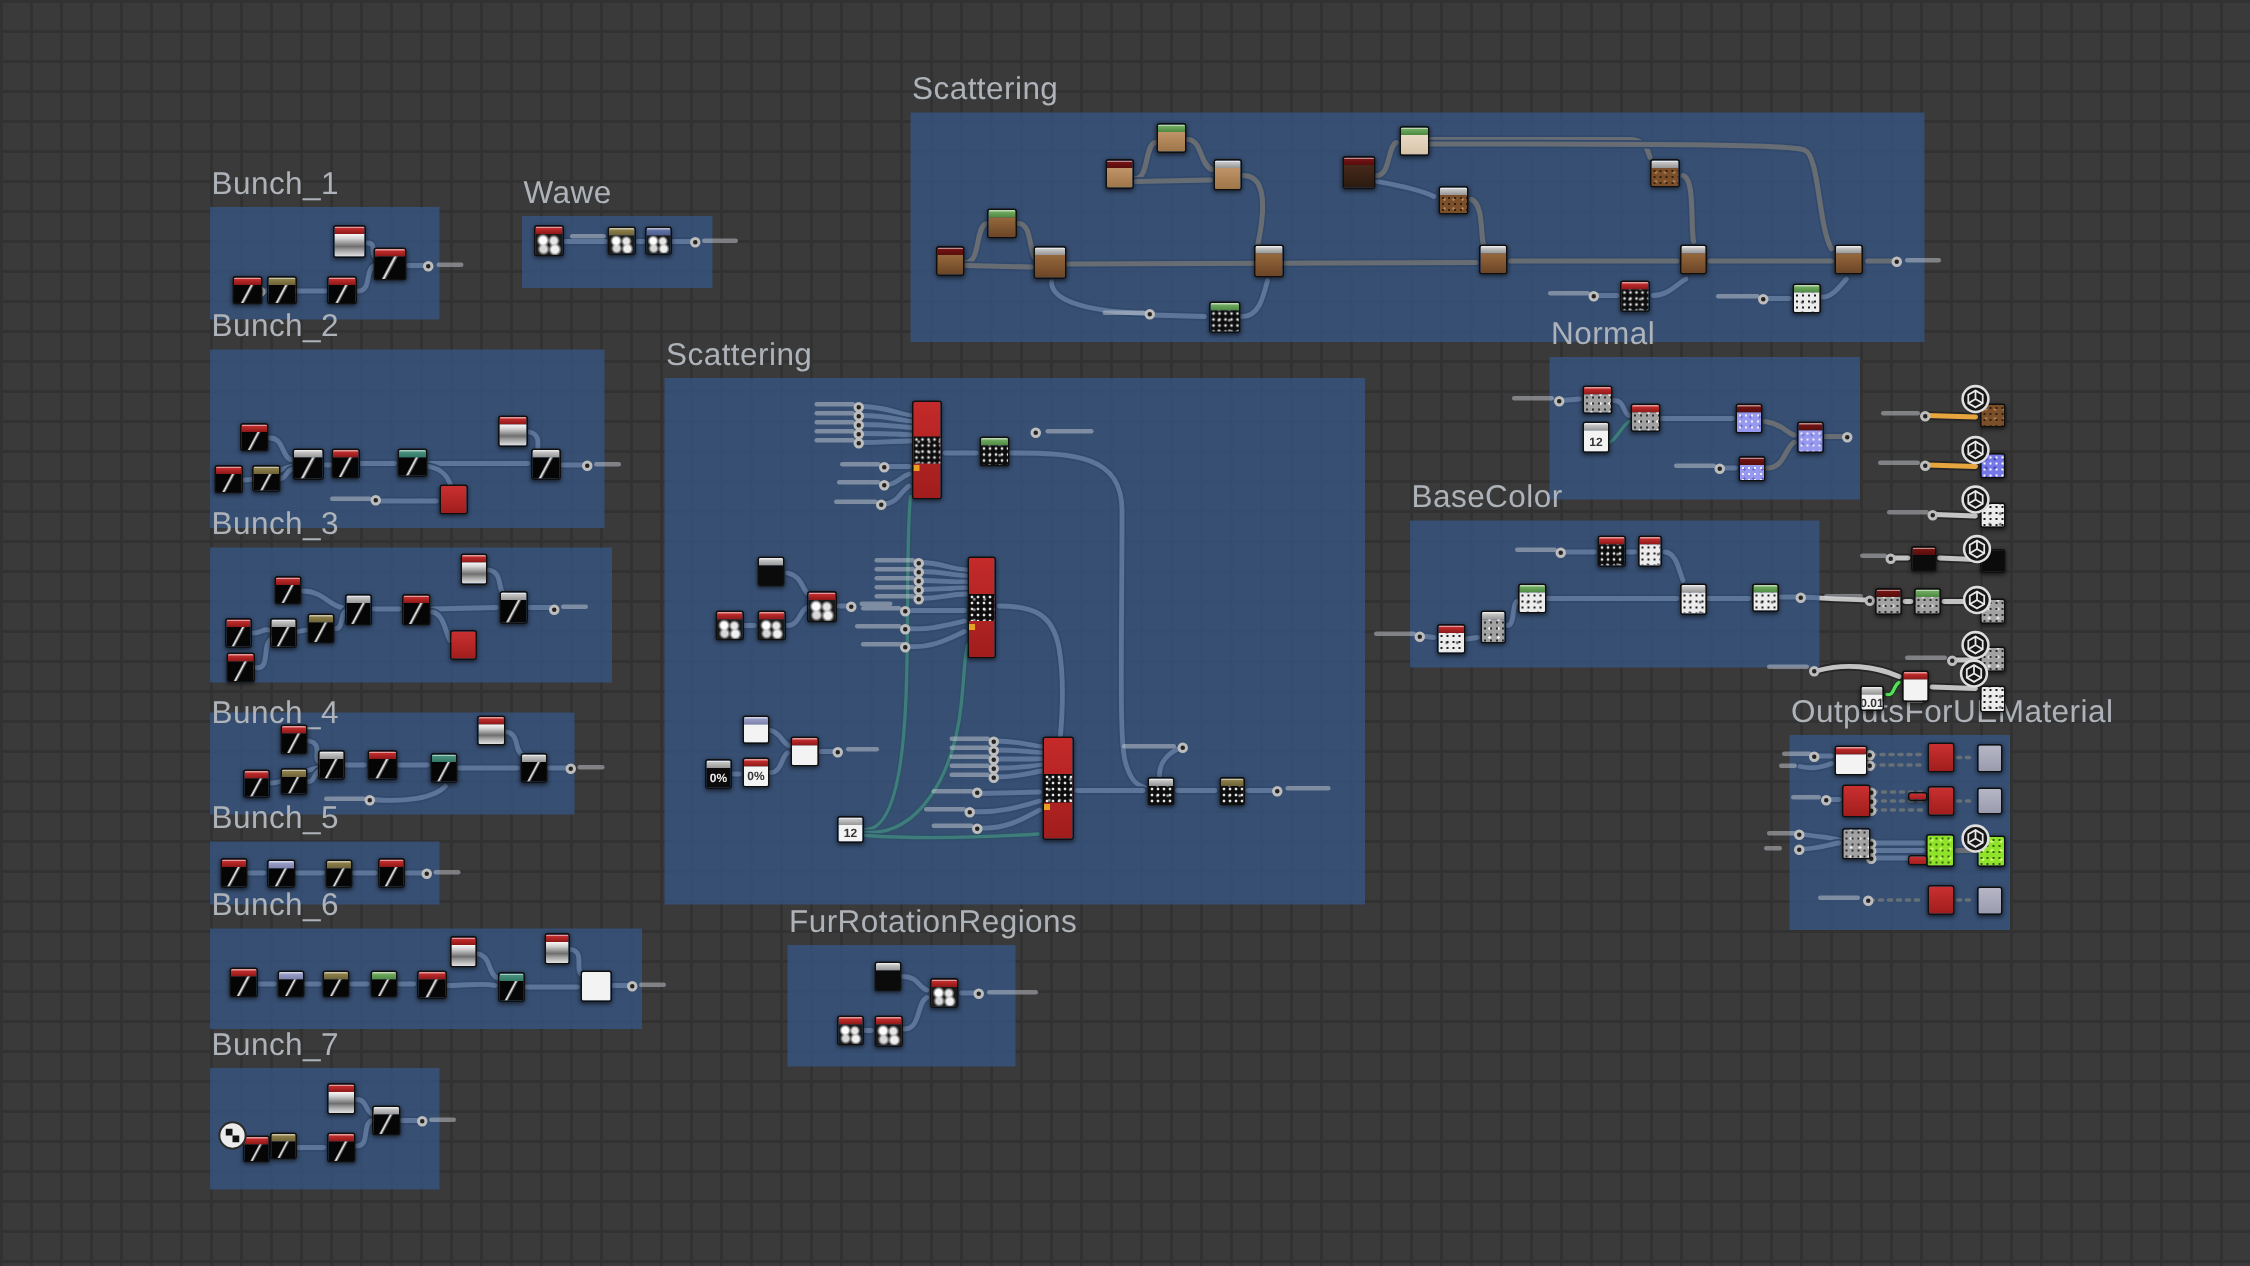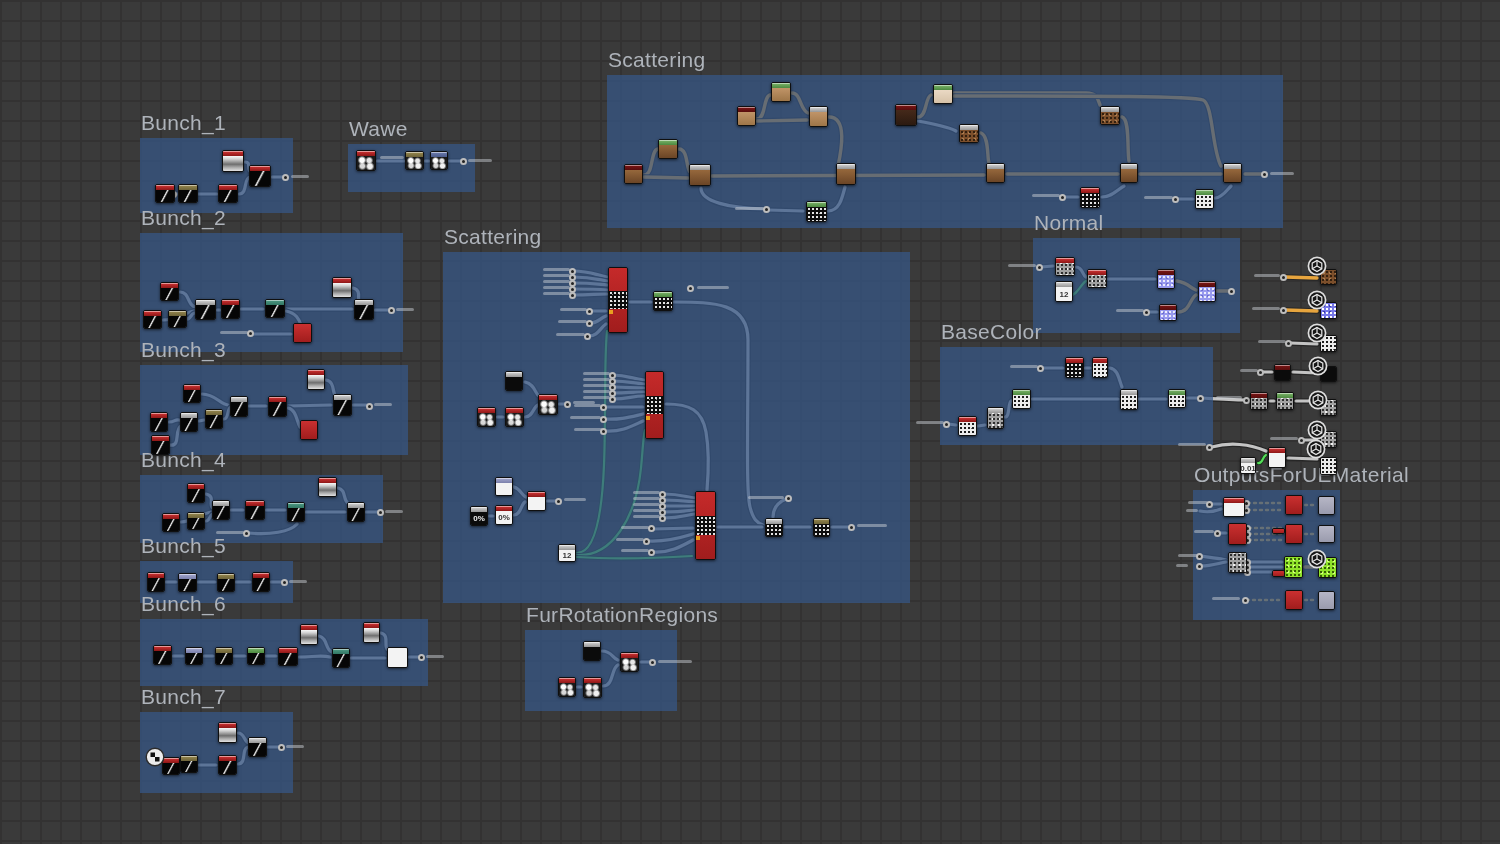--- a/index.html
+++ b/index.html
@@ -396,21 +396,21 @@
     <div class="glabel" style="left: 141px; top: 111px;">Bunch_1</div>
     <div class="gframe" style="left: 348px; top: 144px; width: 127px; height: 48px;"></div>
     <div class="glabel" style="left: 349px; top: 117px;">Wawe</div>
     <div class="gframe" style="left: 607px; top: 75px; width: 676px; height: 153px;"></div>
     <div class="glabel" style="left: 608px; top: 48px;">Scattering</div>
     <div class="gframe" style="left: 140px; top: 233px; width: 263px; height: 119px;"></div>
     <div class="glabel" style="left: 141px; top: 206px;">Bunch_2</div>
     <div class="gframe" style="left: 140px; top: 365px; width: 268px; height: 90px;"></div>
     <div class="glabel" style="left: 141px; top: 338px;">Bunch_3</div>
     <div class="gframe" style="left: 140px; top: 475px; width: 243px; height: 68px;"></div>
-    <div class="glabel" style="left: 141px; top: 448px;">Bunch_4</div>
+    <div class="glabel" style="left: 141px; top: 464px;">Bunch_4</div>
     <div class="gframe" style="left: 140px; top: 561px; width: 153px; height: 42px;"></div>
     <div class="glabel" style="left: 141px; top: 534px;">Bunch_5</div>
     <div class="gframe" style="left: 140px; top: 619px; width: 288px; height: 67px;"></div>
     <div class="glabel" style="left: 141px; top: 592px;">Bunch_6</div>
     <div class="gframe" style="left: 140px; top: 712px; width: 153px; height: 81px;"></div>
     <div class="glabel" style="left: 141px; top: 685px;">Bunch_7</div>
     <div class="gframe" style="left: 443px; top: 252px; width: 467px; height: 351px;"></div>
     <div class="glabel" style="left: 444px; top: 225px;">Scattering</div>
     <div class="gframe" style="left: 525px; top: 630px; width: 152px; height: 81px;"></div>
     <div class="glabel" style="left: 526px; top: 603px;">FurRotationRegions</div>

